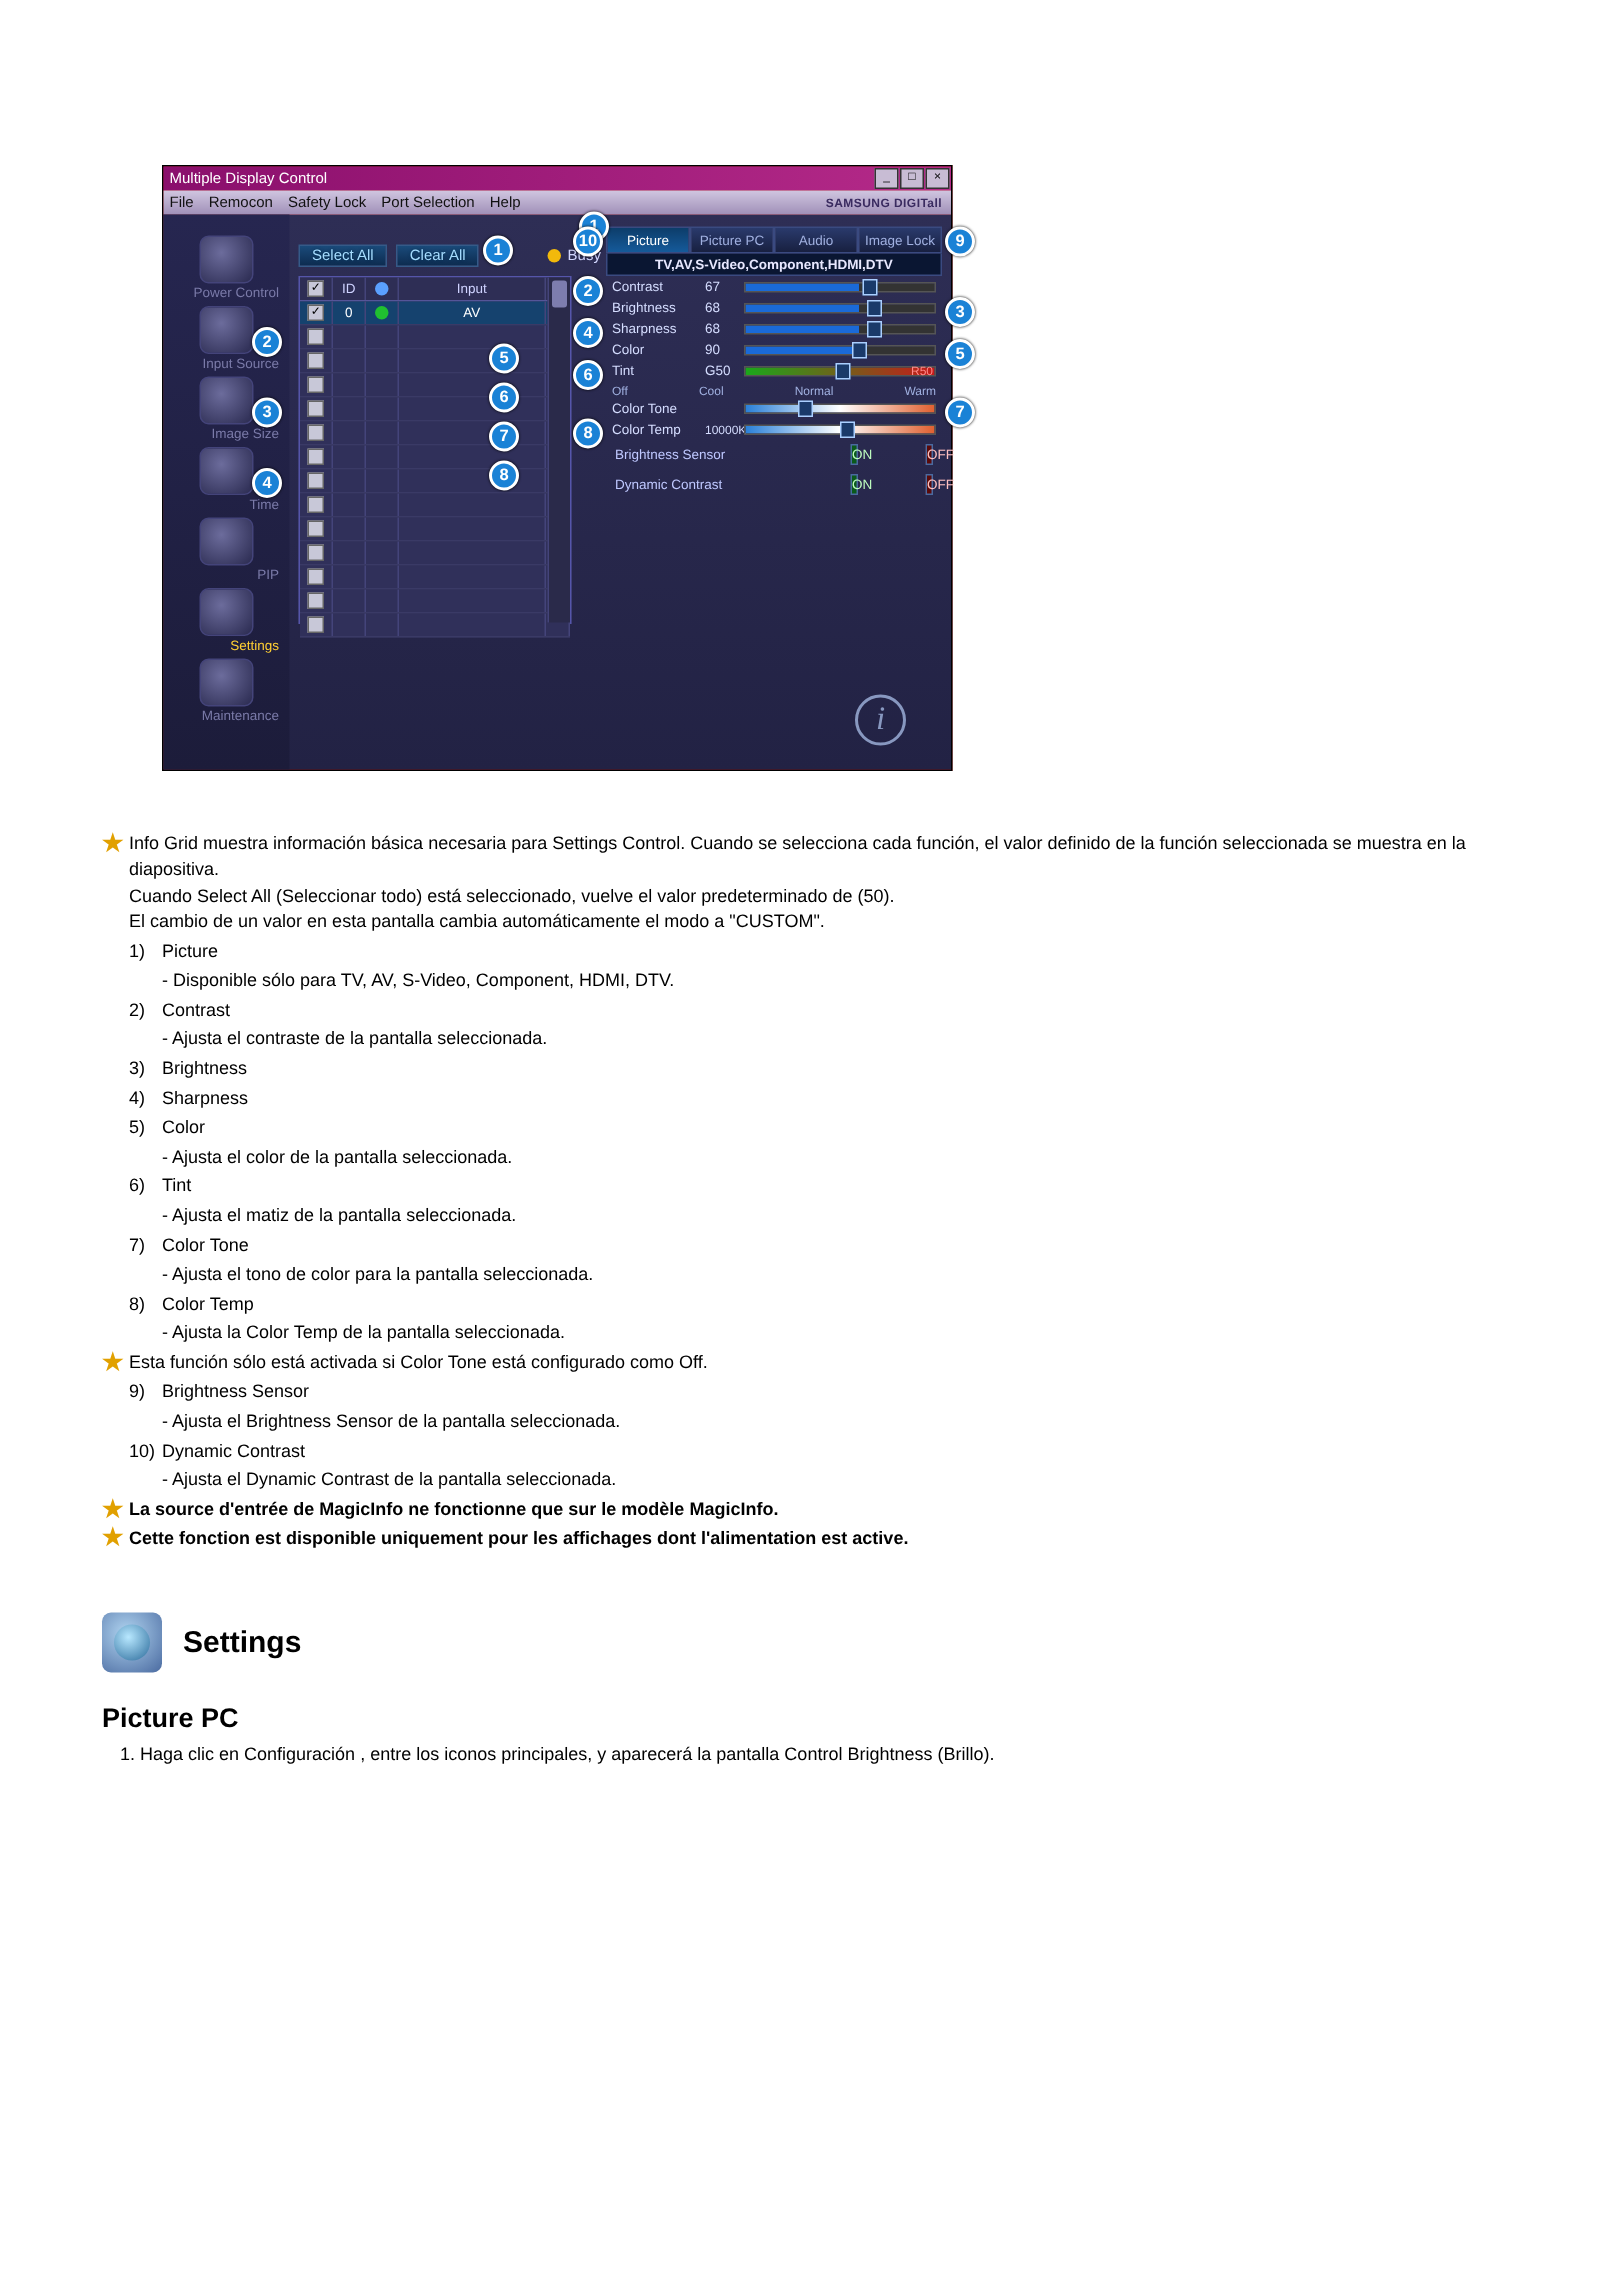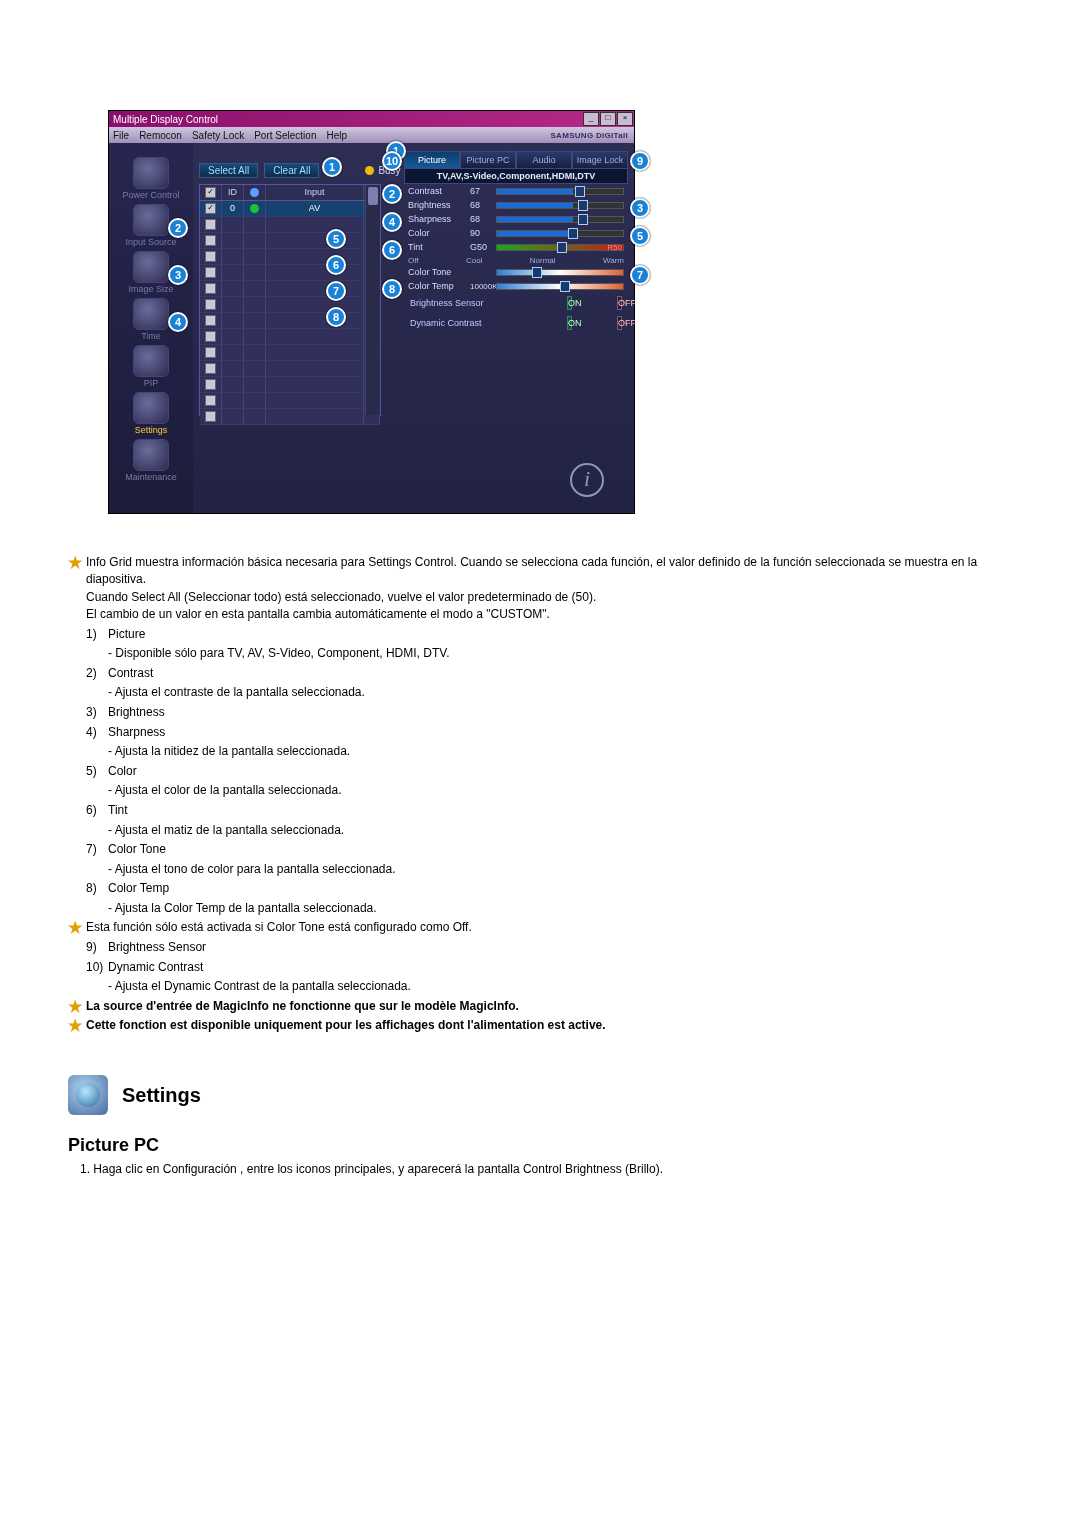--- a/index.html
+++ b/index.html
@@ -87,21 +87,21 @@
     position: relative;
   }
   .side-icon {
     width: 34px; height: 30px;
     margin: 0 auto 1px auto;
     border-radius: 6px;
     background: radial-gradient(circle at 40% 35%, #6c6c9c, #2a2a50);
     border: 1px solid #44447a;
   }
   .side-item.sel .side-label { color: #ffcf33; }
-  .side-label { font-size: 9px; }
+  .side-label { font-size: 9px; text-align: right; }
   .badge {
     position: absolute;
     width: 16px; height: 16px; border-radius: 50%;
     background: #1a82d6;
     border: 2px solid #fff;
     color: #fff;
     font-size: 11px;
     font-weight: bold;
     display: flex; align-items: center; justify-content: center;
     box-shadow: 0 0 2px #000;
@@ -627,25 +627,20 @@
           <span class="num-col">3)</span>
           <div class="txt-col">Brightness</div>
         </div>
         <div class="note-row">
           <span class="star" style="visibility:hidden">★</span>
           <span class="num-col">4)</span>
           <div class="txt-col">Sharpness</div>
         </div>
         <div class="note-row">
           <span class="star" style="visibility:hidden">★</span>
-          <span class="num-col"></span>
-          <div class="txt-col">- Ajusta la nitidez de la pantalla seleccionada.</div>
-        </div>
-        <div class="note-row">
-          <span class="star" style="visibility:hidden">★</span>
           <span class="num-col">5)</span>
           <div class="txt-col">Color</div>
         </div>
         <div class="note-row">
           <span class="star" style="visibility:hidden">★</span>
           <span class="num-col"></span>
           <div class="txt-col">- Ajusta el color de la pantalla seleccionada.</div>
         </div>
         <div class="note-row">
           <span class="star" style="visibility:hidden">★</span>
@@ -682,20 +677,25 @@
     <div class="note-row">
       <span class="star">★</span>
       <div class="txt-col">Esta función sólo está activada si Color Tone está configurado como Off.</div>
     </div>
 
     <div id="items-list-2">
         <div class="note-row">
           <span class="star" style="visibility:hidden">★</span>
           <span class="num-col">9)</span>
           <div class="txt-col">Brightness Sensor</div>
+        </div>
+        <div class="note-row">
+          <span class="star" style="visibility:hidden">★</span>
+          <span class="num-col"></span>
+          <div class="txt-col">- Ajusta el Brightness Sensor de la pantalla seleccionada.</div>
         </div>
         <div class="note-row">
           <span class="star" style="visibility:hidden">★</span>
           <span class="num-col">10)</span>
           <div class="txt-col">Dynamic Contrast</div>
         </div>
         <div class="note-row">
           <span class="star" style="visibility:hidden">★</span>
           <span class="num-col"></span>
           <div class="txt-col">- Ajusta el Dynamic Contrast de la pantalla seleccionada.</div>

